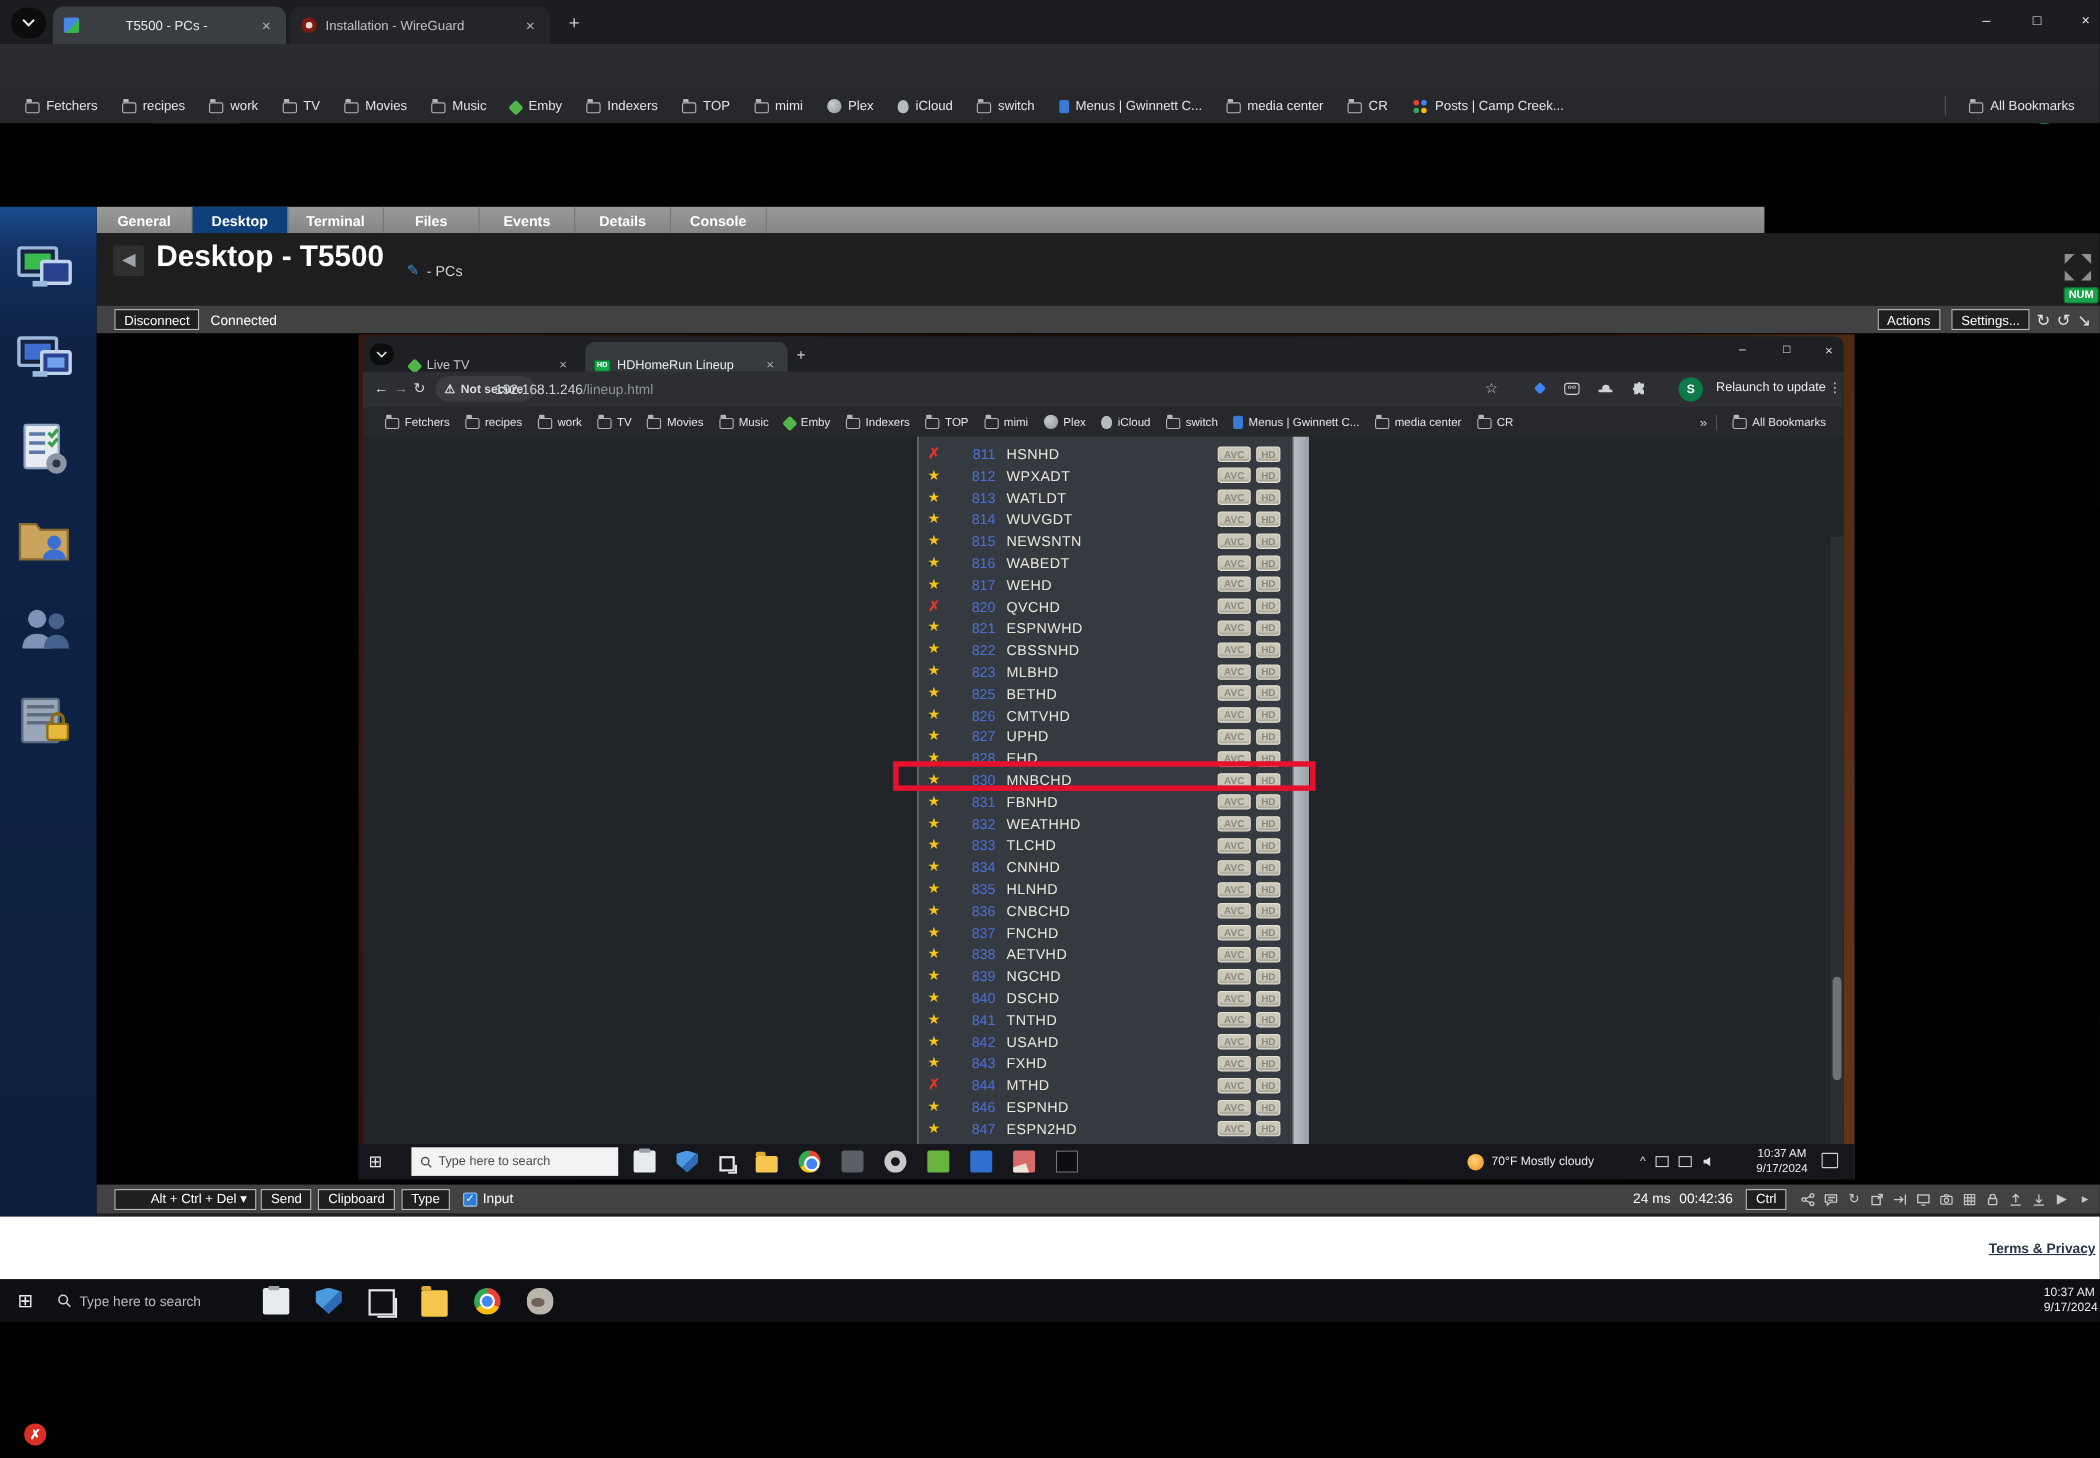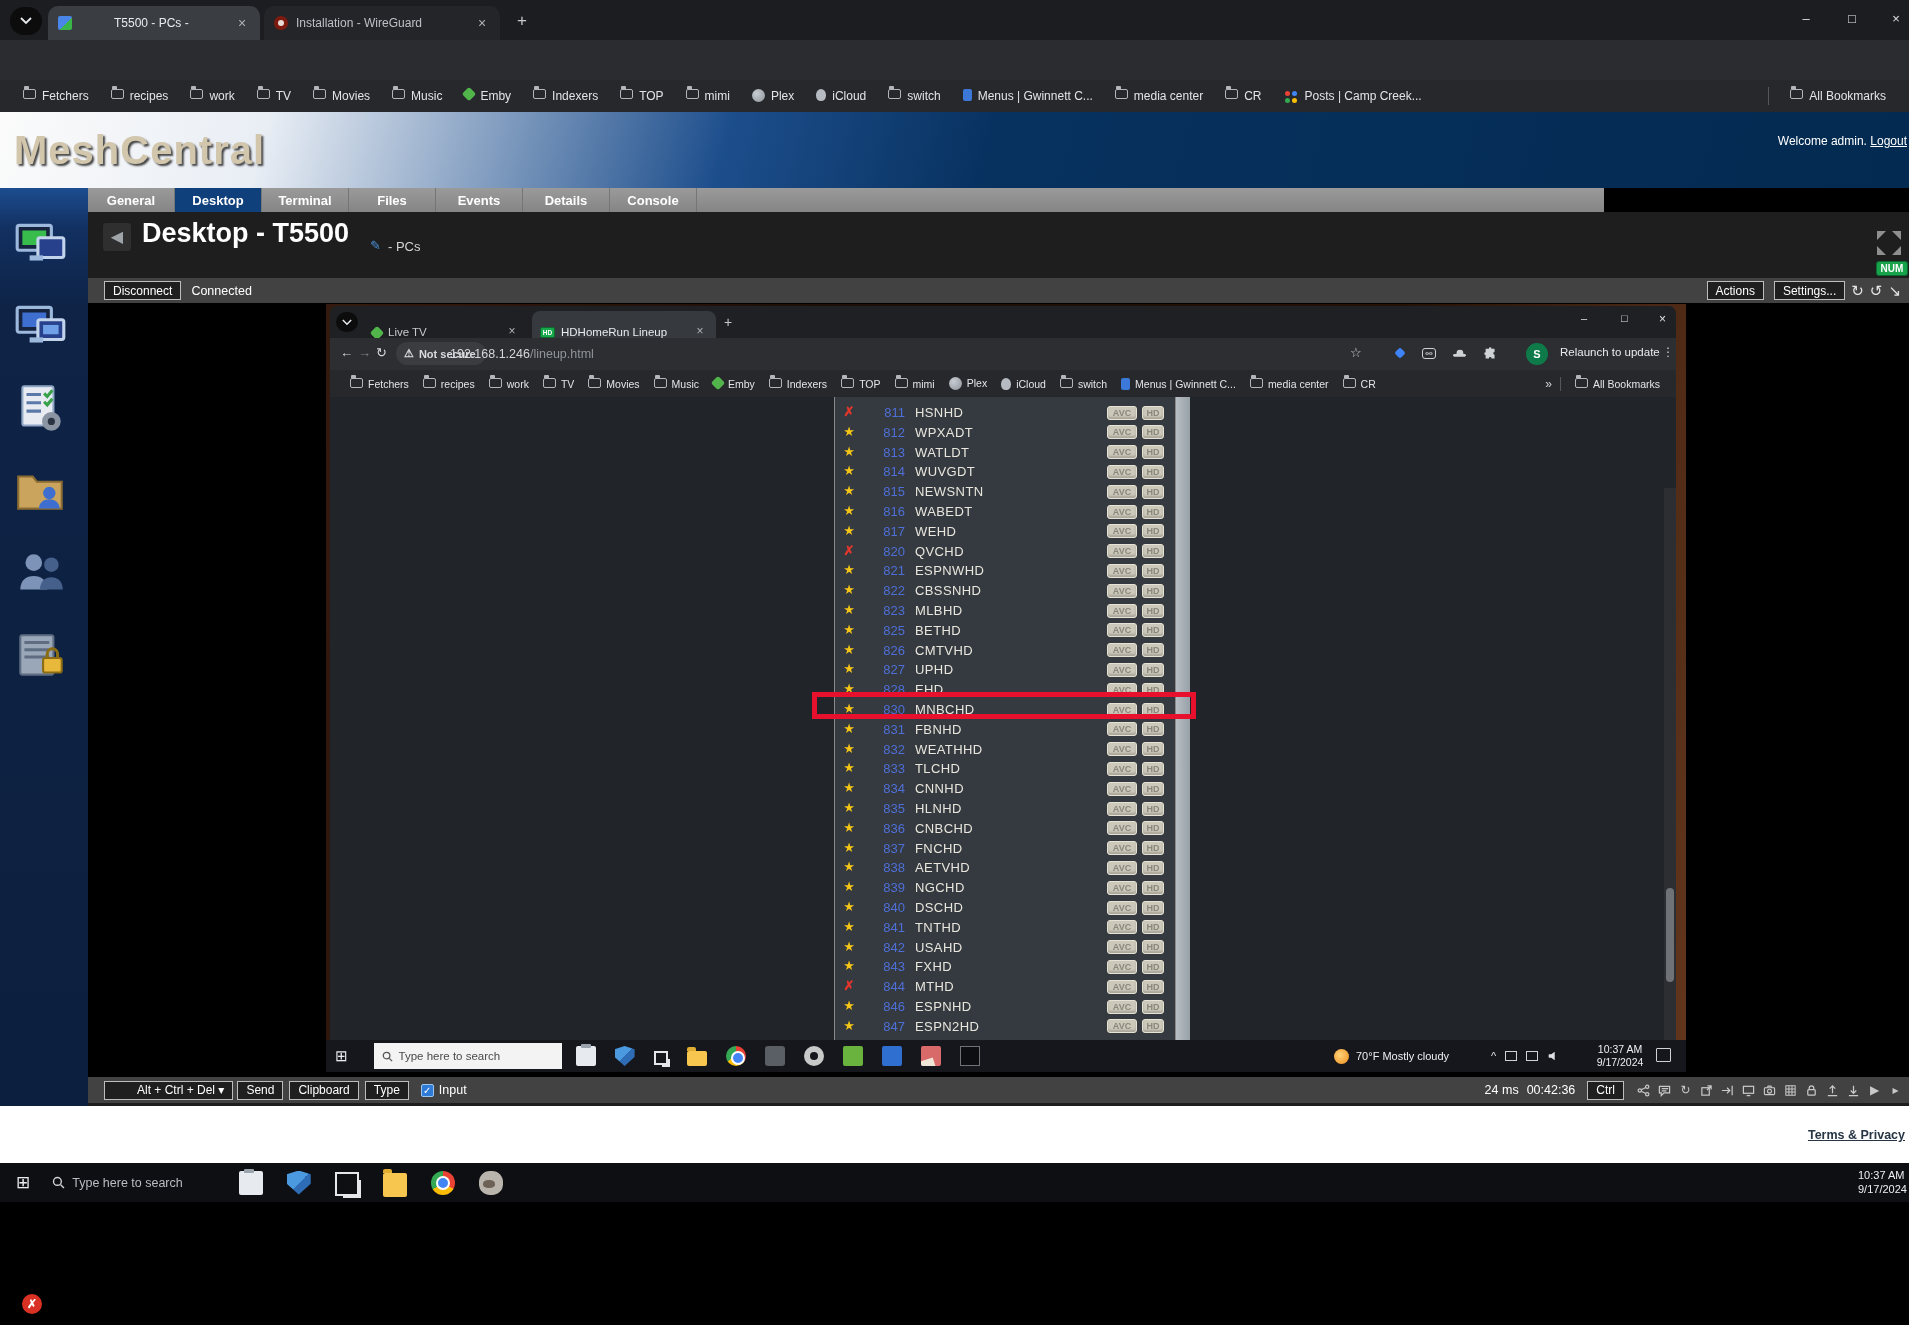--- a/index.html
+++ b/index.html
@@ -34,21 +34,21 @@
   .vsep{width:1px;height:18px;background:#54565a;}
   .ext-diamond{width:10px;height:10px;background:#3f83f8;transform:rotate(45deg);border-radius:2px;}
   .ext-oo{width:16px;height:13px;border:1.5px solid #cfd2d5;border-radius:3px;color:#cfd2d5;font-size:7px;text-align:center;line-height:10px;font-weight:bold;}
   .ext-spy{width:15px;height:11px;position:relative;}
   .ext-spy::before{content:"";position:absolute;left:0;top:5px;width:15px;height:3px;border-radius:2px;background:#cfd2d5;}
   .ext-spy::after{content:"";position:absolute;left:3.5px;top:0;width:8px;height:6px;border-radius:4px 4px 0 0;background:#cfd2d5;}
   .ext-puzzle{color:#cfd2d5;}
   .avatar{width:25px;height:25px;border-radius:50%;background:#0e7a4a;color:#fff;font-size:12px;font-weight:bold;text-align:center;line-height:25px;}
 
   .c-bookmarks{left:0;top:80px;width:1909px;height:32px;background:#26282b;display:flex;align-items:center;padding-left:14px;gap:4px;}
-  .bm{display:flex;align-items:flex-start;gap:6px;padding:3px 9px;border-radius:7px;}
+  .bm{display:flex;align-items:flex-end;gap:6px;padding:3px 9px;border-radius:7px;}
   .bm-lb{font-size:12px;color:#e2e4e7;white-space:nowrap;}
   .ic-folder{width:13px;height:10px;border:1.5px solid #b2b6bb;border-radius:2px;position:relative;}
   .ic-folder::before{content:"";position:absolute;left:0;top:-4px;width:5px;height:3px;background:#b2b6bb;border-radius:1px 1px 0 0;}
   .ic-emby{width:10px;height:10px;background:#52b54b;transform:rotate(45deg);border-radius:2px;}
   .ic-plex{width:13px;height:13px;border-radius:50%;background:radial-gradient(circle at 35% 35%,#c7ccd2,#8d939a);}
   .ic-apple{width:10px;height:12px;background:#b6bbc1;border-radius:50% 50% 46% 46%;}
   .ic-menus{width:9px;height:12px;background:#3b78d8;border-radius:2px;}
   .ic-grid{width:5px;height:5px;border-radius:50%;background:#e94335;box-shadow:7px 0 0 #4285f4,0 7px 0 #34a853,7px 7px 0 #fbbc05;margin:2px 9px 7px 1px;}
   .bm-right{position:absolute;right:14px;top:0;height:32px;display:flex;align-items:center;gap:12px;}
 
@@ -285,27 +285,20 @@
       </div>
       <div class="bm-right">
       <div class="vsep"></div>
       <div class="bm">
         <span class="ic-folder"></span>
         <span class="bm-lb">All Bookmarks</span>
       </div>
     </div>
   </div>
 
-  <div class="abs mc-header">
-    <div class="abs mc-logo">MeshCentral</div>
-    <div class="abs mc-welcome">
-      <span>Welcome admin.</span>
-      <a href="#">Logout</a>
-    </div>
-  </div>
 
   <div class="abs mc-tabstrip" id="mc-tabstrip">
       <div class="mtab">General</div>
       <div class="mtab active">Desktop</div>
       <div class="mtab">Terminal</div>
       <div class="mtab">Files</div>
       <div class="mtab">Events</div>
       <div class="mtab">Details</div>
       <div class="mtab">Console</div>
     </div>

